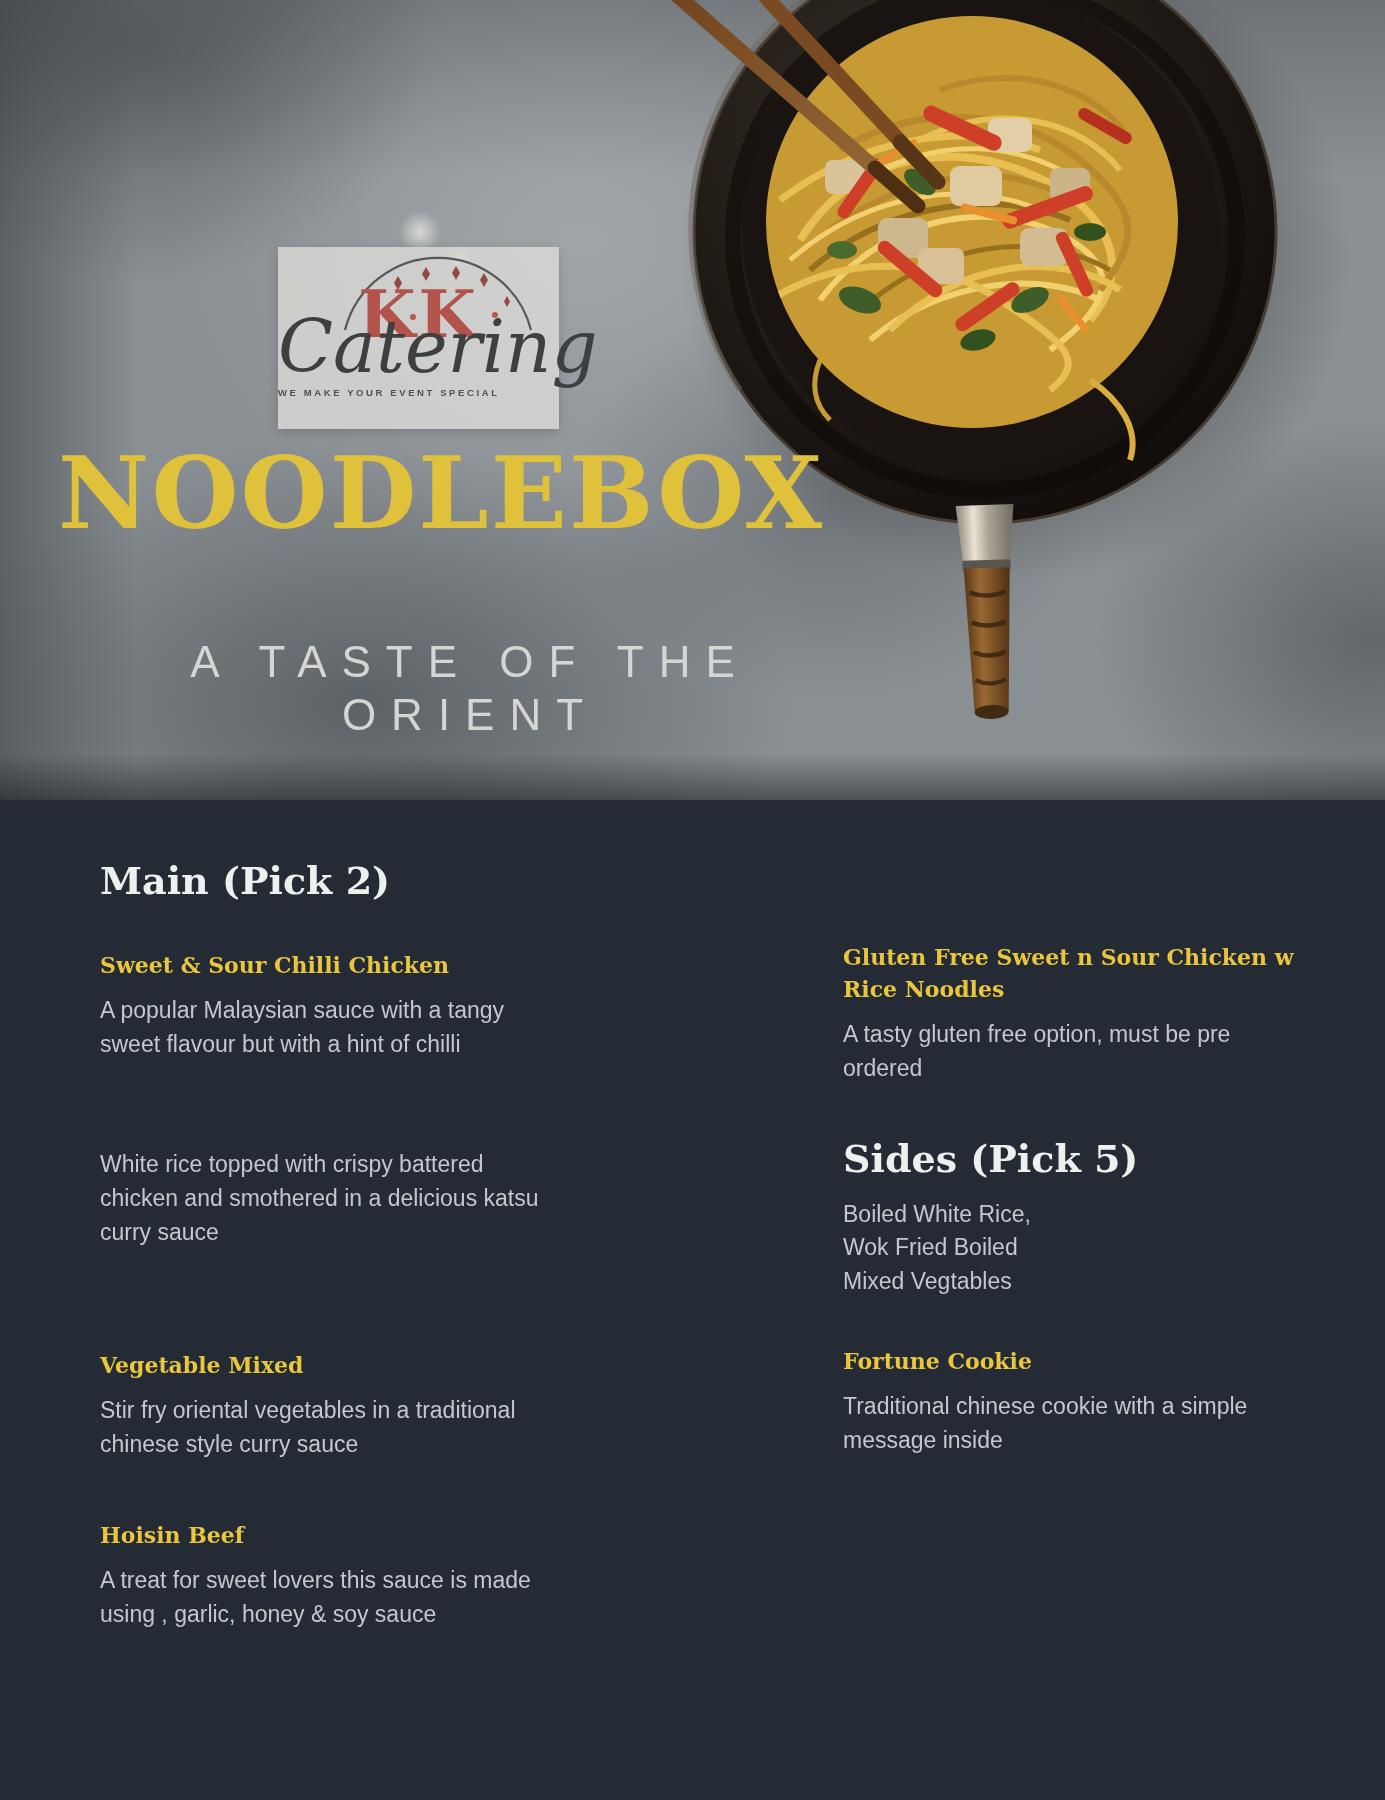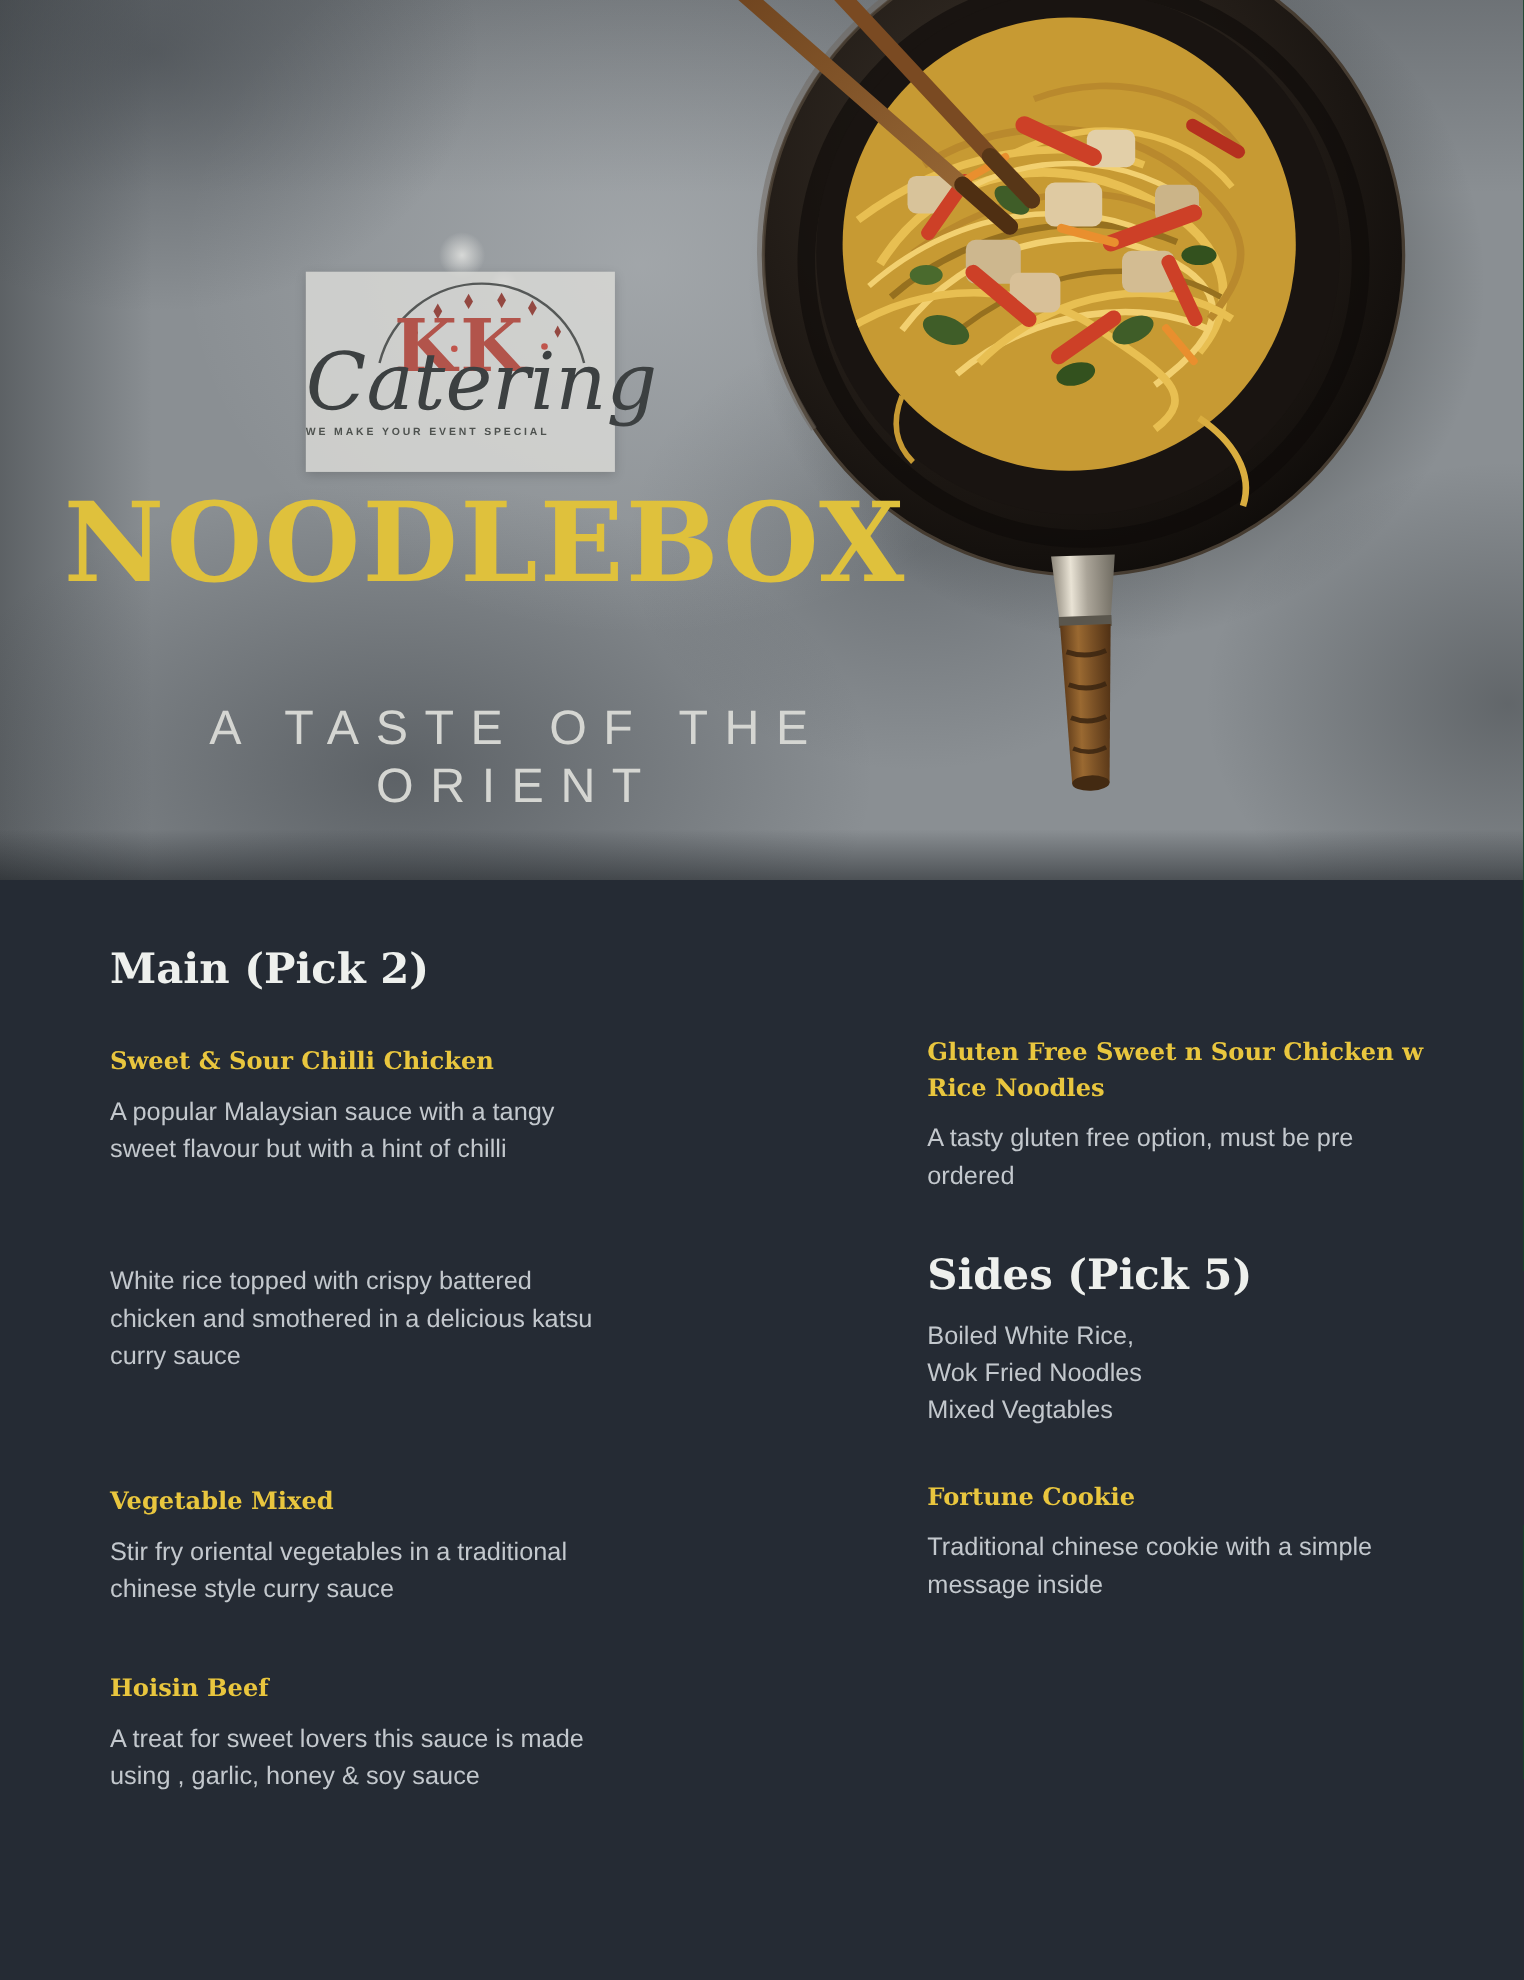--- a/index.html
+++ b/index.html
@@ -257,21 +257,21 @@
 
     <div class="menu-item col-right" style="left:843px;top:142px;">
       <h3 class="item-name">Gluten Free Sweet n Sour Chicken w Rice Noodles</h3>
       <p class="item-desc">A tasty gluten free option, must be pre ordered</p>
     </div>
 
     <div class="menu-item col-right" style="left:843px;top:336px;">
       <h2 class="section-heading" style="position:static;margin:0 0 16px 0;">Sides (Pick 5)</h2>
       <p class="item-desc sides-lines">
         <span>Boiled White Rice,</span>
-        <span>Wok Fried Noodles</span>
+        <span>Wok Fried Boiled</span>
         <span>Mixed Vegtables</span>
       </p>
     </div>
 
     <div class="menu-item col-right" style="left:843px;top:546px;">
       <h3 class="item-name">Fortune Cookie</h3>
       <p class="item-desc">Traditional chinese cookie with a simple message inside</p>
     </div>
 
   </div>

